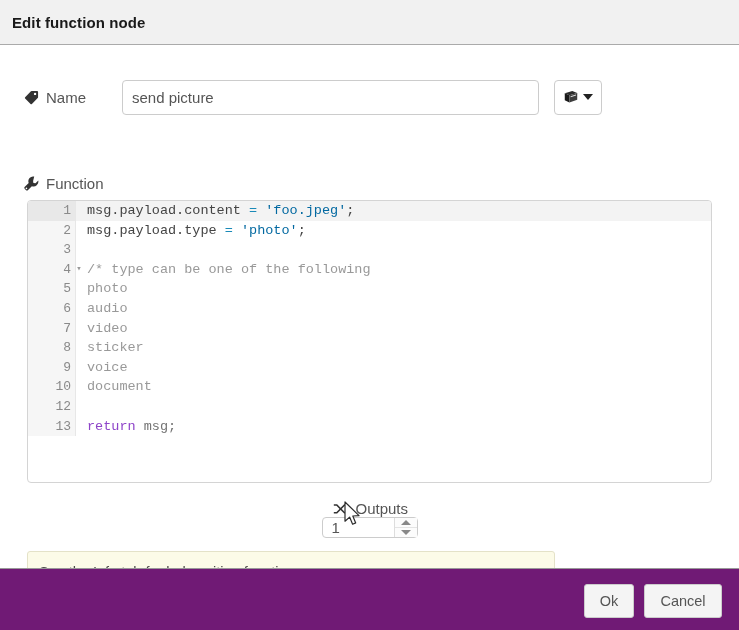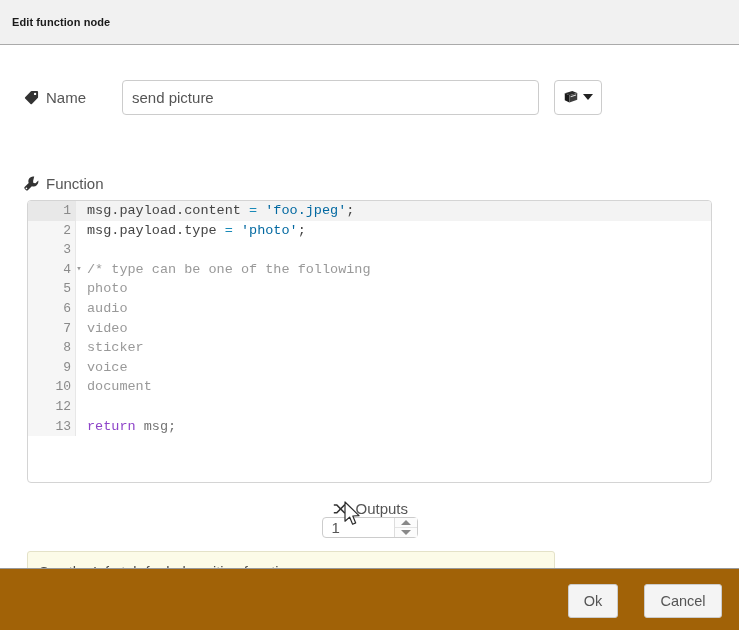--- a/index.html
+++ b/index.html
@@ -27,21 +27,21 @@
     left: 0; top: 0;
     width: 739px;
     height: 45px;
     background: #f1f1f1;
     border-bottom: 1px solid #aaaaaa;
     display: flex;
     align-items: center;
     padding-left: 12px;
   }
   .dlg-title {
-    font-size: 11px;
+    font-size: 15px;
     font-weight: bold;
     color: #1a1a1a;
     letter-spacing: 0.1px;
   }
 
   
   .dlg-body {
     position: absolute;
     left: 0; top: 45px;
     width: 611px;
@@ -246,21 +246,21 @@
     font-size: 14.5px;
     color: #4a4a4a;
   }
 
   
   .dlg-footer {
     position: absolute;
     left: 0; top: 568px;
     width: 739px;
     height: 62px;
-    background: #a16207;
+    background: #701a75;
     border-top: 1px solid #999999;
   }
   .footer-buttons {
     position: absolute;
     right: 17px;
     top: 15px;
     display: flex;
     gap: 10px;
   }
   .dlg-btn {
@@ -268,21 +268,21 @@
     height: 34px;
     padding: 0 14px;
     border: 1px solid #cccccc;
     border-radius: 3px;
     background: #f4f4f4;
     font-family: "Liberation Sans", sans-serif;
     font-size: 14.5px;
     color: #555555;
     cursor: pointer;
   }
-  #btn-cancel { min-width: 78px; margin-left: 16px; }
+  #btn-cancel { min-width: 78px; }
 
   
   #mouse-cursor {
     position: absolute;
     left: 344px;
     top: 501px;
     pointer-events: none;
     z-index: 50;
   }
 </style>

